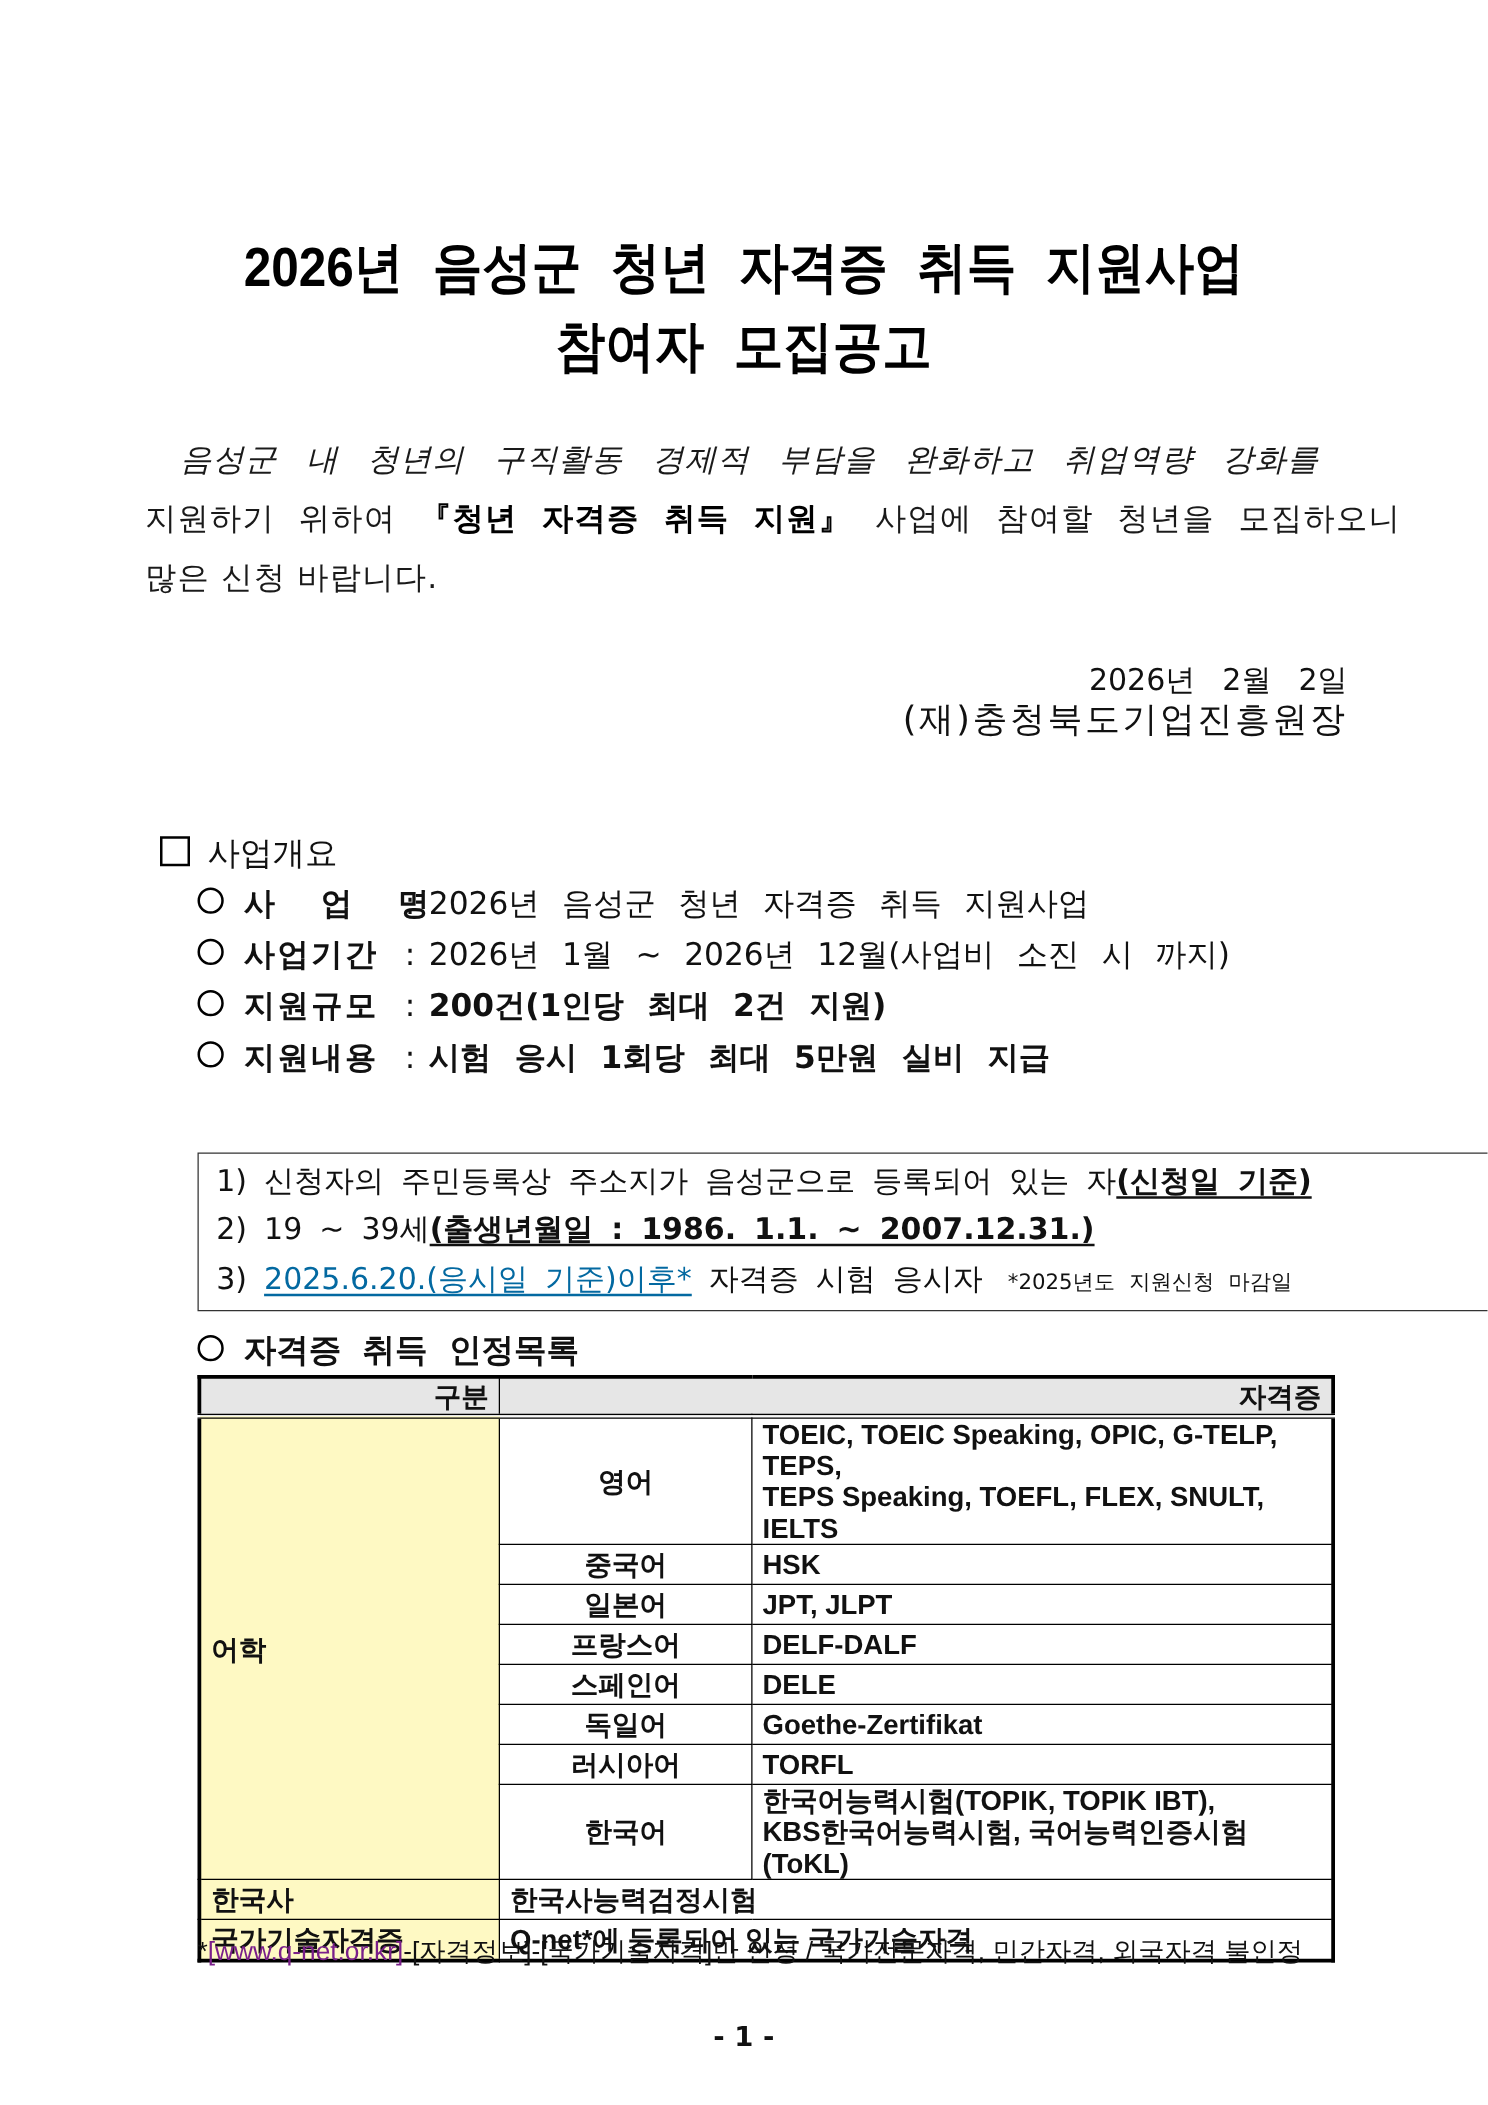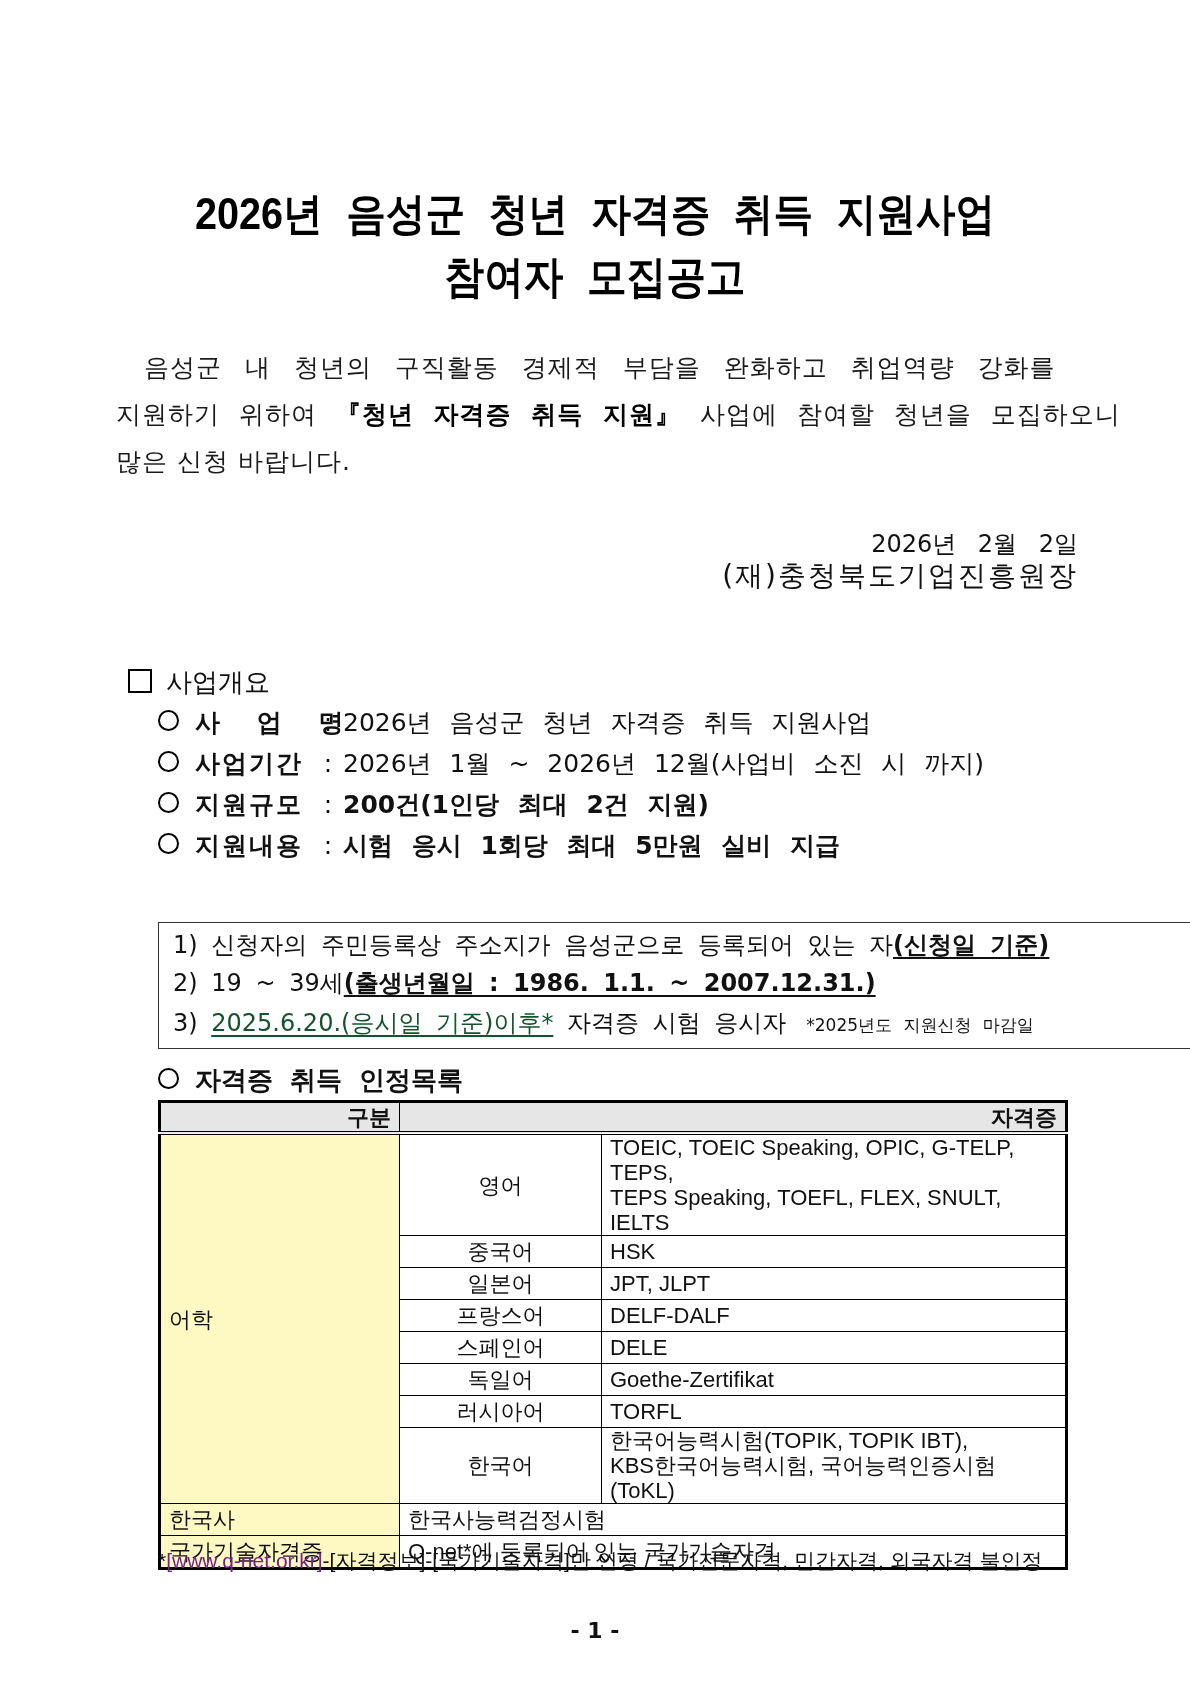--- a/index.html
+++ b/index.html
@@ -17,21 +17,21 @@
   }
   .title.l1 { top: 185px; word-spacing: 14px; }
   .title.l2 { top: 248px; word-spacing: 14px; }
 
   .intro {
     position: absolute; left: 116px; width: 962px;
     font-size: 25px; line-height: 47px; color: #1a1a1a;
     text-align: justify; letter-spacing: 1px;
   }
   .intro .l { display: block; white-space: nowrap; }
-  .intro .l1 { padding-left: 28px; word-spacing: 14px; }
+  .intro .l1 { padding-left: 28px; word-spacing: 14px; font-style: italic; }
   .intro .l2 { word-spacing: 10px; }
   .intro b { font-weight: bold; color: #000; }
 
   .date { position: absolute; right: 112px; top: 528px; font-size: 24px; word-spacing: 14px; }
   .org  { position: absolute; right: 112px; top: 557px; font-size: 28px; letter-spacing: 2px; }
 
   .sec-head { position: absolute; left: 128px; top: 665px; font-size: 26px; font-weight: normal; }
   .sec-head .box {
     display: inline-block; width: 20px; height: 20px; border: 2px solid #000;
     vertical-align: -2px; margin-right: 14px;
@@ -50,35 +50,35 @@
 
   .crit-box {
     position: absolute; left: 158px; top: 922px; width: 1050px; height: 127px;
     border: 1.5px solid #333; box-sizing: border-box;
   }
   .crit { position: absolute; left: 14px; font-size: 24px; white-space: nowrap; word-spacing: 6px; }
   .crit.c1 { top: 6px; }
   .crit.c2 { top: 44px; }
   .crit.c3 { top: 84px; }
   .u-bold { font-weight: bold; text-decoration: underline; text-underline-offset: 4px; }
-  .red { color: #14532d; text-decoration: underline; text-underline-offset: 4px; }
+  .red { color: #0369a1; text-decoration: underline; text-underline-offset: 4px; }
   .small-note { font-size: 17px; margin-left: 20px; text-align: right; }
 
   .list-head { position: absolute; left: 158px; top: 1063px; font-size: 26px; font-weight: bold; word-spacing: 8px; }
   .list-head .bullet {
     display: inline-block; width: 17px; height: 17px; border: 2.5px solid #000; border-radius: 50%;
     vertical-align: 0px; margin-right: 16px;
   }
 
   table.cert {
     position: absolute; left: 158px; top: 1100px; width: 910px;
     border-collapse: collapse; border: 3px solid #000; font-size: 22px;
     font-family: "Liberation Sans", "DejaVu Sans", sans-serif;
   }
-  table.cert td, table.cert th { border: 1px solid #000; padding: 0 8px; height: 31px; line-height: 25px; }
+  table.cert td, table.cert th { border: 1px solid #000; padding: 0 8px; height: 31px; line-height: 25px; font-weight: bold; }
   table.cert thead th { background: #e6e6e6; font-weight: bold; text-align: right; height: 28px; border-bottom: 4px double #000; }
   table.cert td.cat { background: #fef9c3; text-align: left; width: 222px; }
   table.cert td.sub { text-align: center; width: 185px; }
   table.cert td.val { text-align: left; }
   table.cert td.val.two { height: 52px; line-height: 25px; }
 
   .footnote { position: absolute; left: 158px; top: 1547px; font-size: 21px; white-space: nowrap;
     font-family: "Liberation Sans", "DejaVu Sans", sans-serif; }
   .footnote .link { color: #7a1f8a; }
   .pagenum { position: absolute; left: 0; width: 1190px; top: 1618px; text-align: center; font-size: 22px; font-weight: bold; }

